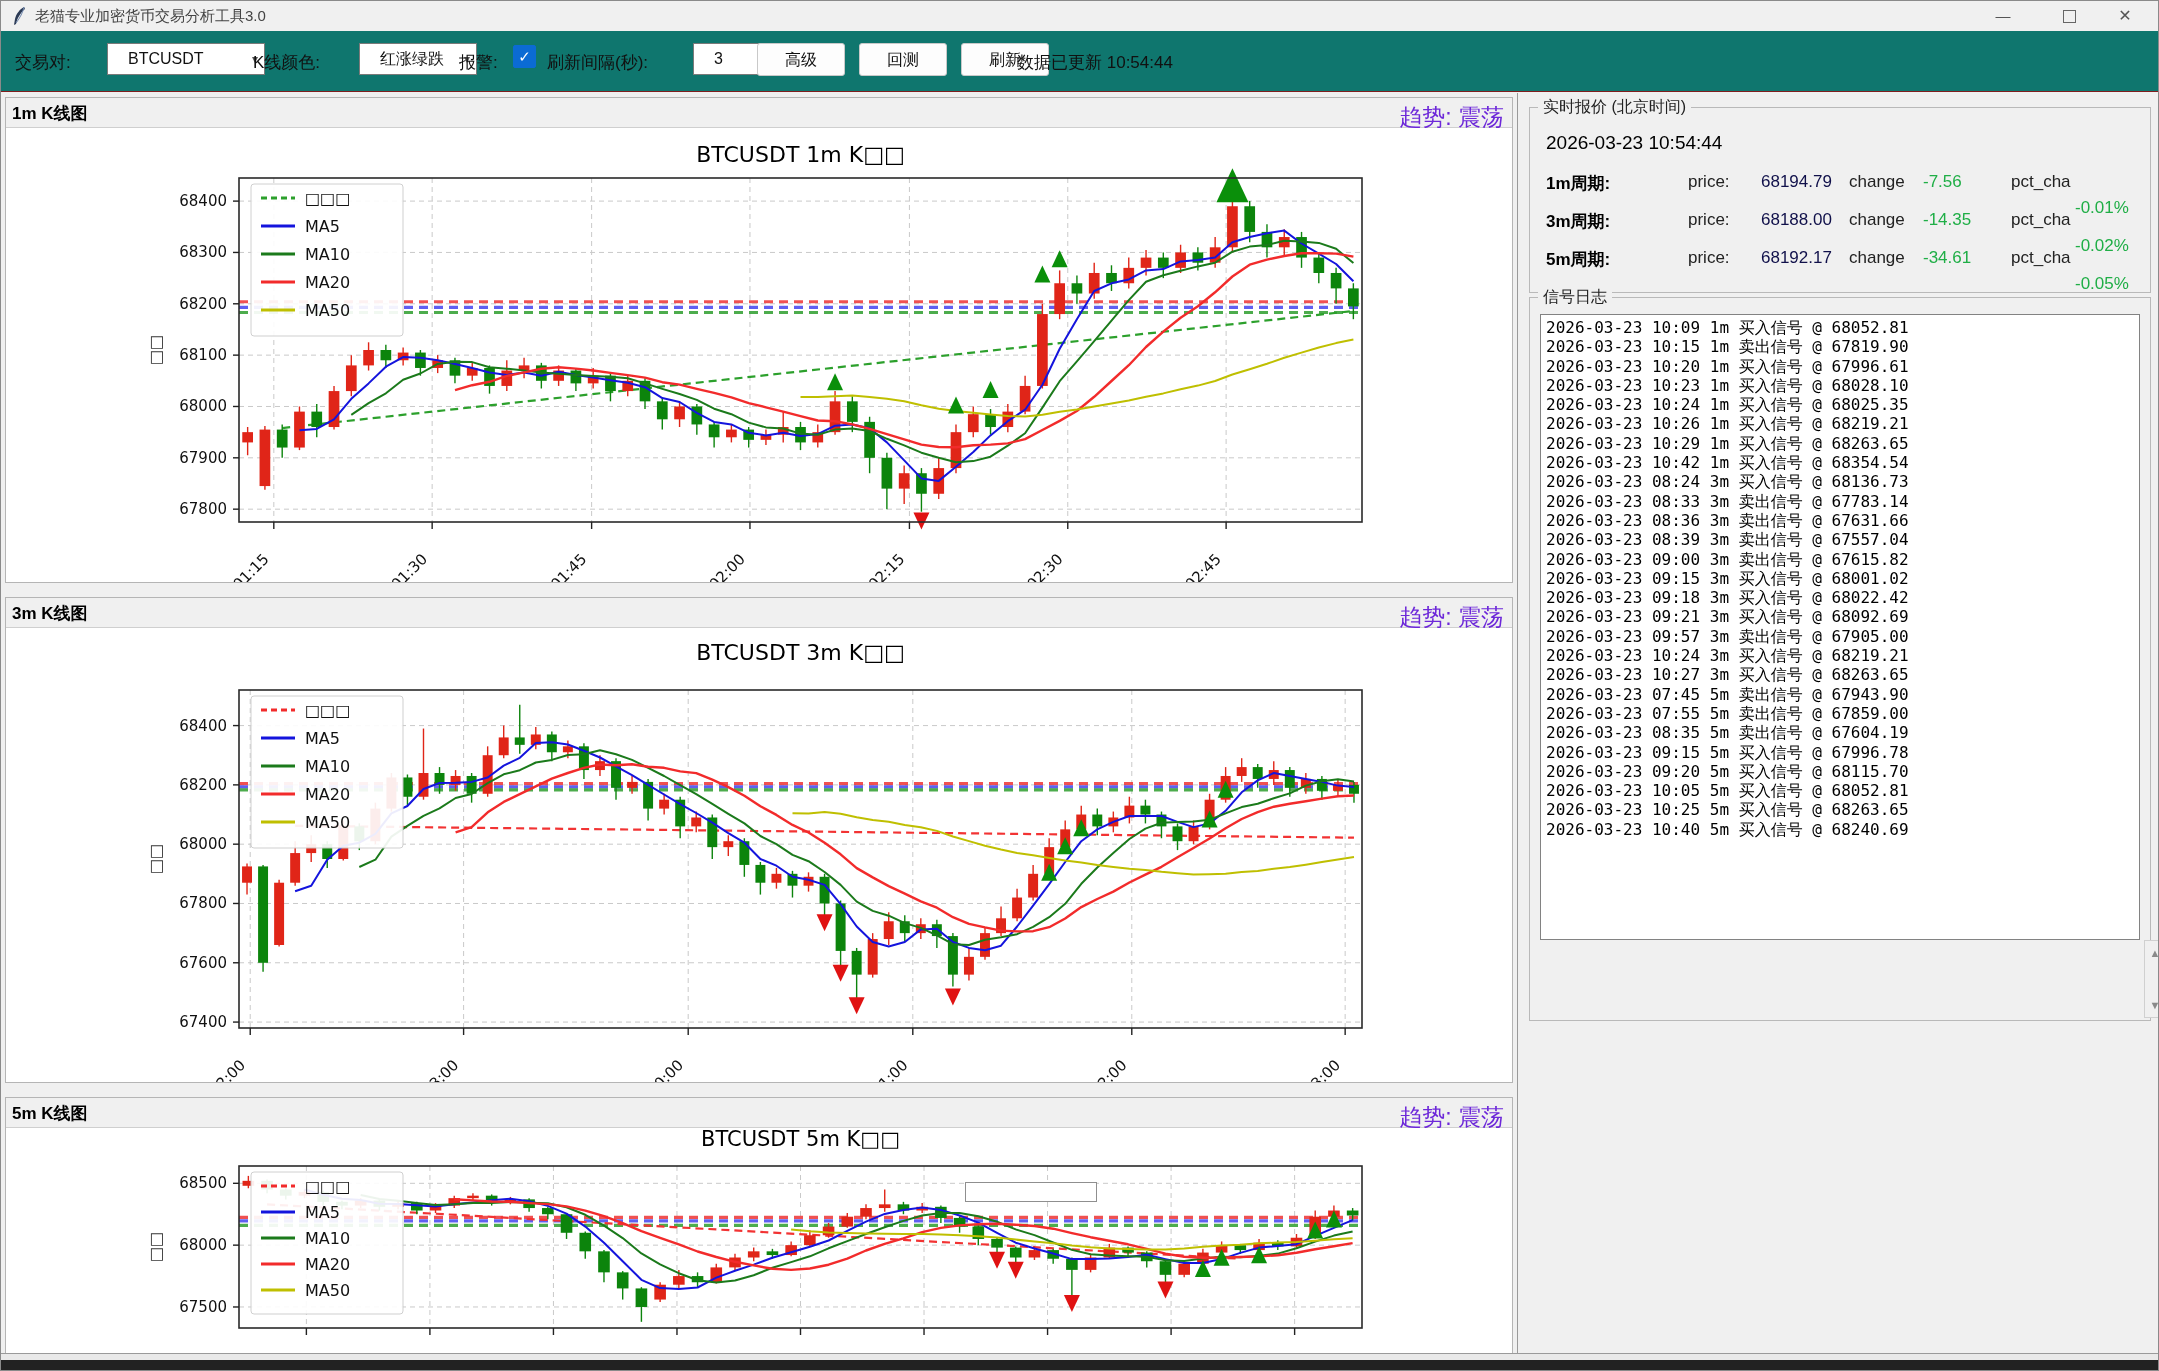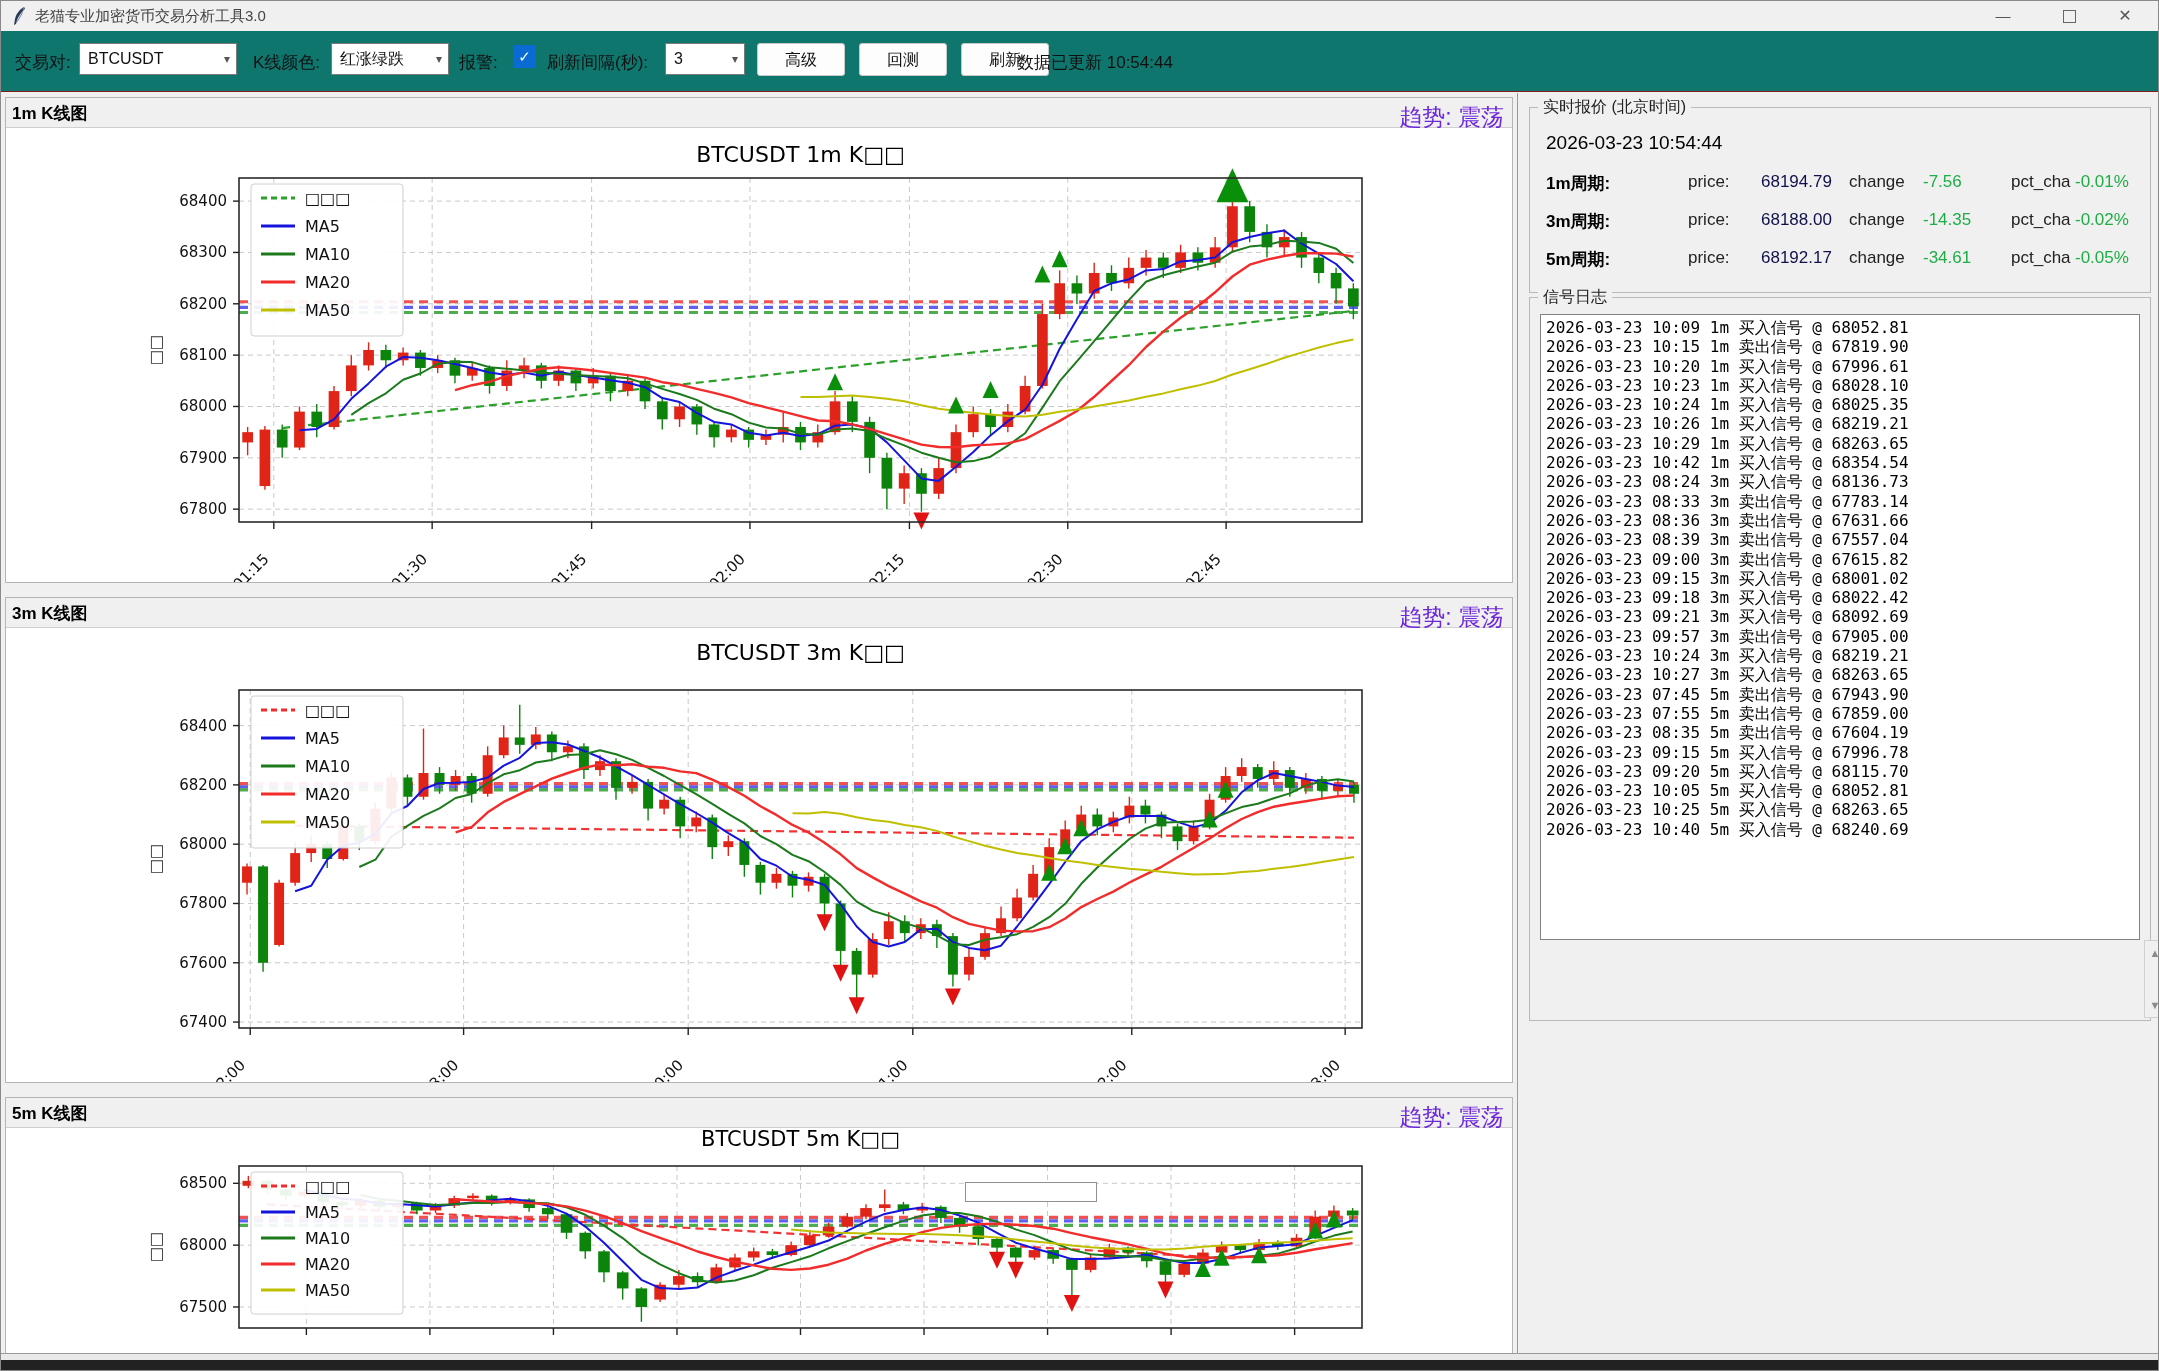--- a/index.html
+++ b/index.html
@@ -9,21 +9,21 @@
   #titlebar .title{position:absolute;left:34px;top:6px;font-size:15px;color:#444;}
   #app-icon{position:absolute;left:10px;top:5px;width:18px;height:20px;}
   .winbtn{position:absolute;top:0;width:46px;height:30px;text-align:center;line-height:30px;color:#555;font-size:15px;cursor:default;}
   #btn-min{right:132px;}
   #btn-max{right:66px;}
   #btn-max .box{display:inline-block;width:11px;height:11px;border:1px solid #666;margin-top:9px;background:transparent;}
   #btn-close{right:10px;font-size:16px;}
   
   #toolbar{position:absolute;left:0;top:30px;width:100%;height:60px;background:#0f766e;border-bottom:1px solid #7f1d1d;}
   .tb-label{position:absolute;top:20px;font-size:17px;color:#111;}
-  .combo{position:absolute;top:12px;height:32px;background:#fff;border:1px solid #7a7a7a;box-sizing:border-box;font-size:16px;color:#111;line-height:30px;padding-left:8px;}
+  .combo{position:absolute;top:12px;height:32px;background:#fff;border:1px solid #7a7a7a;box-sizing:border-box;font-size:16px;color:#111;line-height:30px;padding-left:20px;margin-left:28px;}
   .combo .chev{position:absolute;right:6px;top:0;line-height:30px;color:#555;font-size:12px;}
   .tb-btn{position:absolute;top:12px;width:88px;height:33px;background:#fdfdfd;border:1px solid #c9c9c9;border-radius:3px;text-align:center;line-height:31px;font-size:16px;color:#111;box-sizing:border-box;}
   #alarm-check{position:absolute;left:512px;top:14px;width:21px;height:21px;background:#0b6bd4;border:1px solid #0b6bd4;color:#fff;font-size:15px;text-align:center;line-height:21px;border-radius:2px;}
   
   .panel{position:absolute;left:4px;width:1508px;background:#fff;border:1px solid #b5b5b5;box-sizing:border-box;}
   .panel-header{position:absolute;left:0;top:0;width:100%;height:30px;background:#f0f0f0;border-bottom:1px solid #cfcfcf;box-sizing:border-box;}
   .panel-header .ph-title{position:absolute;left:6px;top:4px;font-size:17px;font-weight:bold;color:#000;}
   .panel-header .ph-trend{position:absolute;right:8px;top:4px;font-size:23px;color:#6d28d9;}
   .figwrap{position:absolute;left:0;width:100%;overflow:hidden;background:#fff;}
   
@@ -32,21 +32,21 @@
   .groupbox{position:absolute;border:1px solid #b9b9b9;box-sizing:border-box;}
   .grouplabel{position:absolute;top:-11px;left:8px;background:#f0f0f0;padding:0 5px;font-size:16px;color:#222;white-space:nowrap;}
   .quote-time{position:absolute;left:16px;top:24px;font-size:19px;color:#000;}
   .qrow{position:absolute;left:16px;width:600px;height:24px;font-size:17px;}
   .qrow .qperiod{position:absolute;left:0;font-weight:bold;color:#000;}
   .qrow .qpl{position:absolute;left:142px;color:#222;}
   .qrow .qpv{position:absolute;left:215px;color:#10104a;}
   .qrow .qcl{position:absolute;left:303px;color:#222;}
   .qrow .qcv{position:absolute;left:377px;color:#1fae46;}
   .qrow .qxl{position:absolute;left:465px;color:#222;}
-  .qrow .qxv{position:absolute;left:529px;color:#1fae46;}
+  .qrow .qxv{position:absolute;left:529px;color:#1fae46;margin-top:26px;}
   #logbox{position:absolute;left:10px;top:16px;width:600px;height:626px;background:#fff;border:1px solid #828282;box-sizing:border-box;overflow:hidden;padding:3px 0 0 5px;}
   .logline{font-family:"DejaVu Sans Mono",monospace;font-size:16px;line-height:19.3px;color:#000;white-space:pre;}
   #logscroll{position:absolute;left:614px;top:642px;width:22px;height:78px;background:#f0f0f0;border:1px solid #d0d0d0;box-sizing:border-box;}
   #logscroll .sarr{position:absolute;left:0;width:100%;text-align:center;color:#8a8a8a;font-size:11px;}
   .pattern-msg{position:absolute;left:0;top:30px;width:100%;text-align:center;font-size:17px;color:#000;}
   .pivrow{position:absolute;left:16px;width:600px;font-size:17px;color:#000;}
   .pivrow .pv{position:absolute;right:0;color:#000;}
   
   #bottom-strip1{position:absolute;left:0;top:1352px;width:2159px;height:7px;background:#e9e9e9;border-top:1px solid #9a9a9a;}
   #bottom-strip2{position:absolute;left:0;top:1359px;width:2159px;height:12px;background:#222;}

